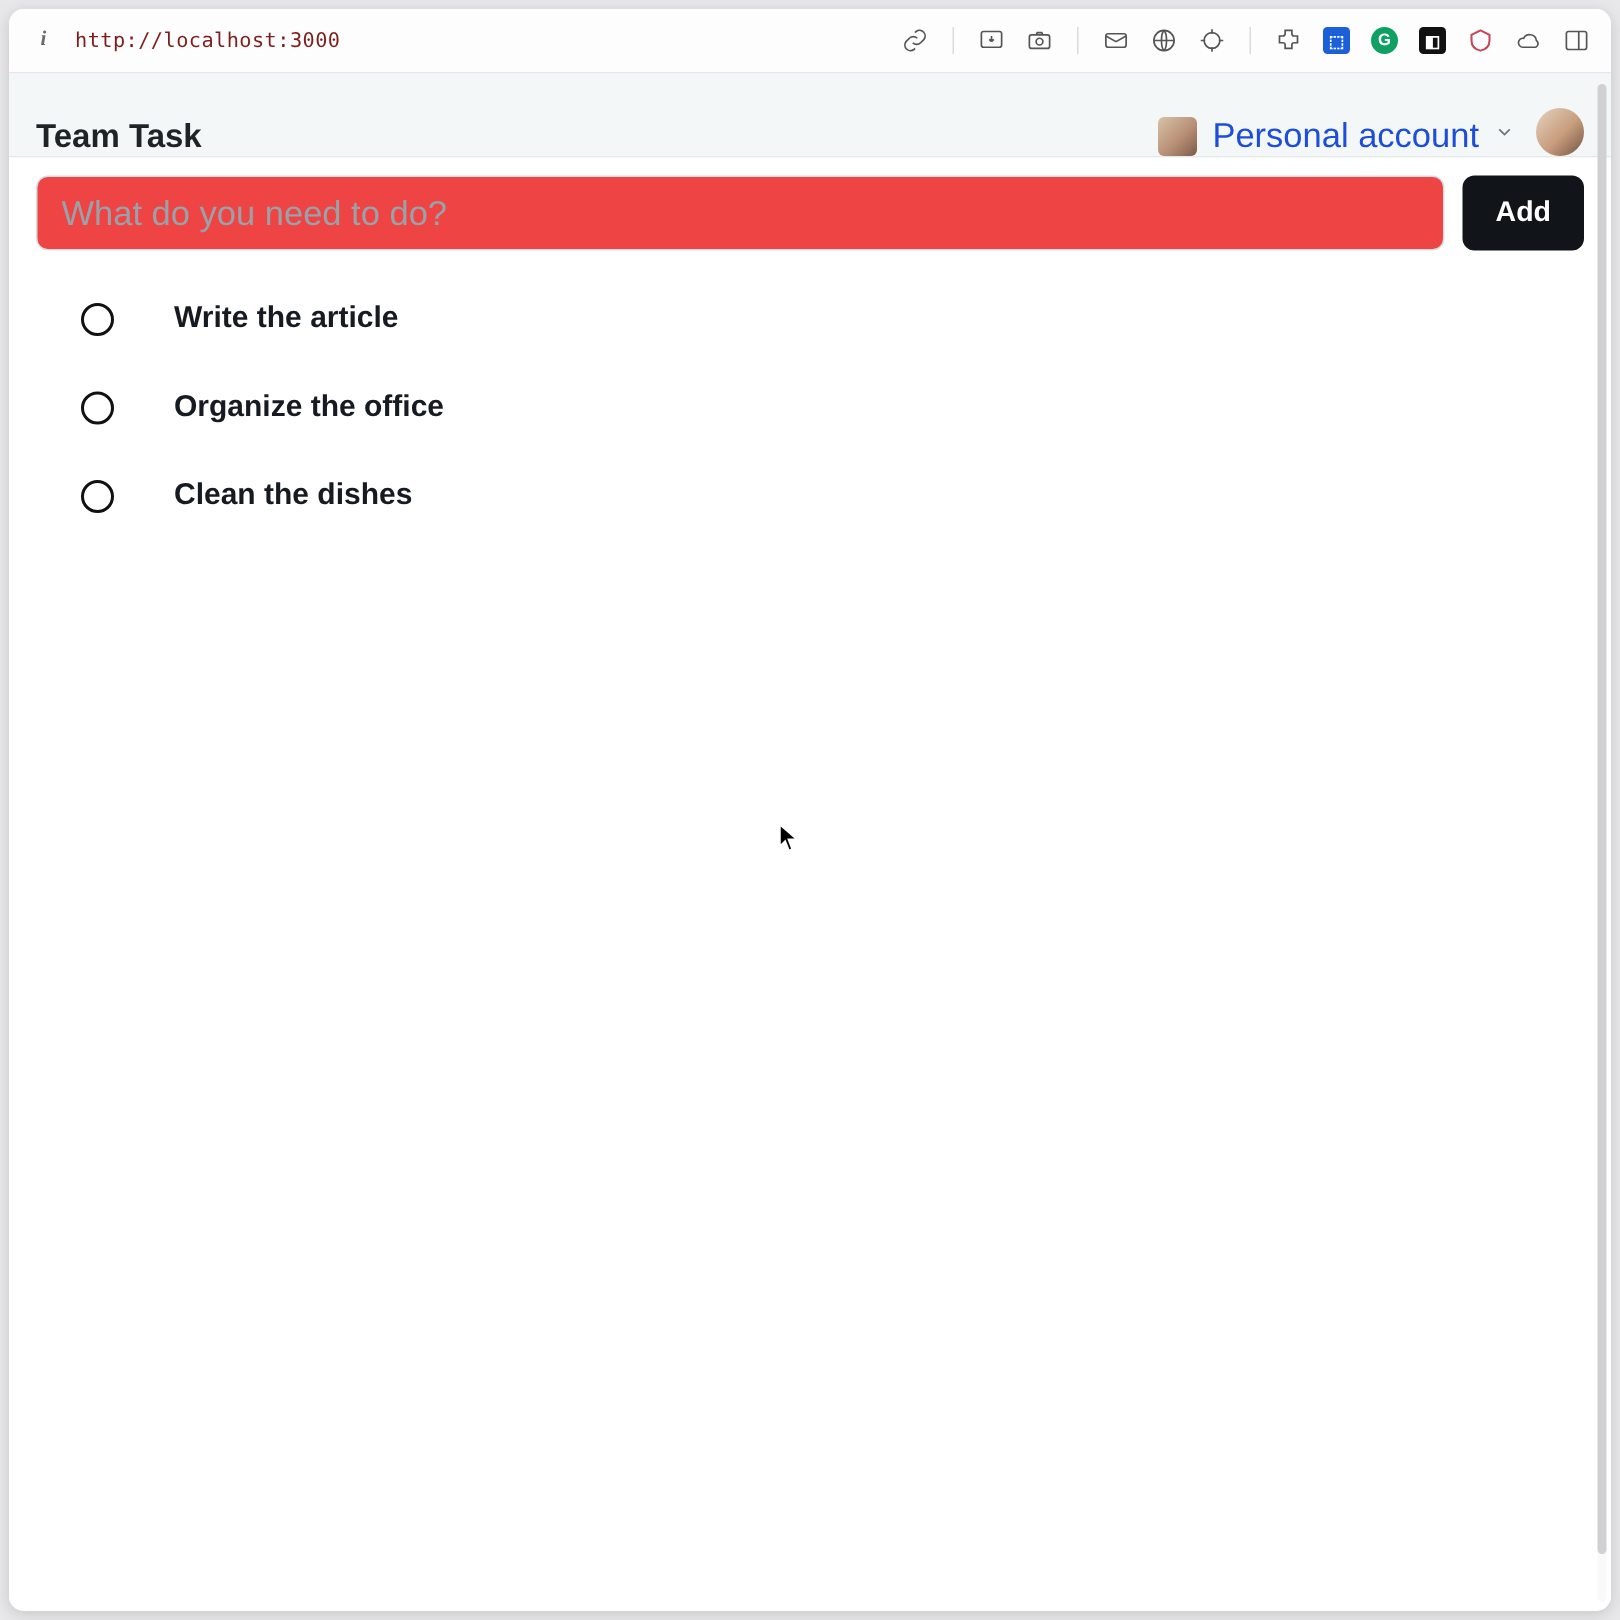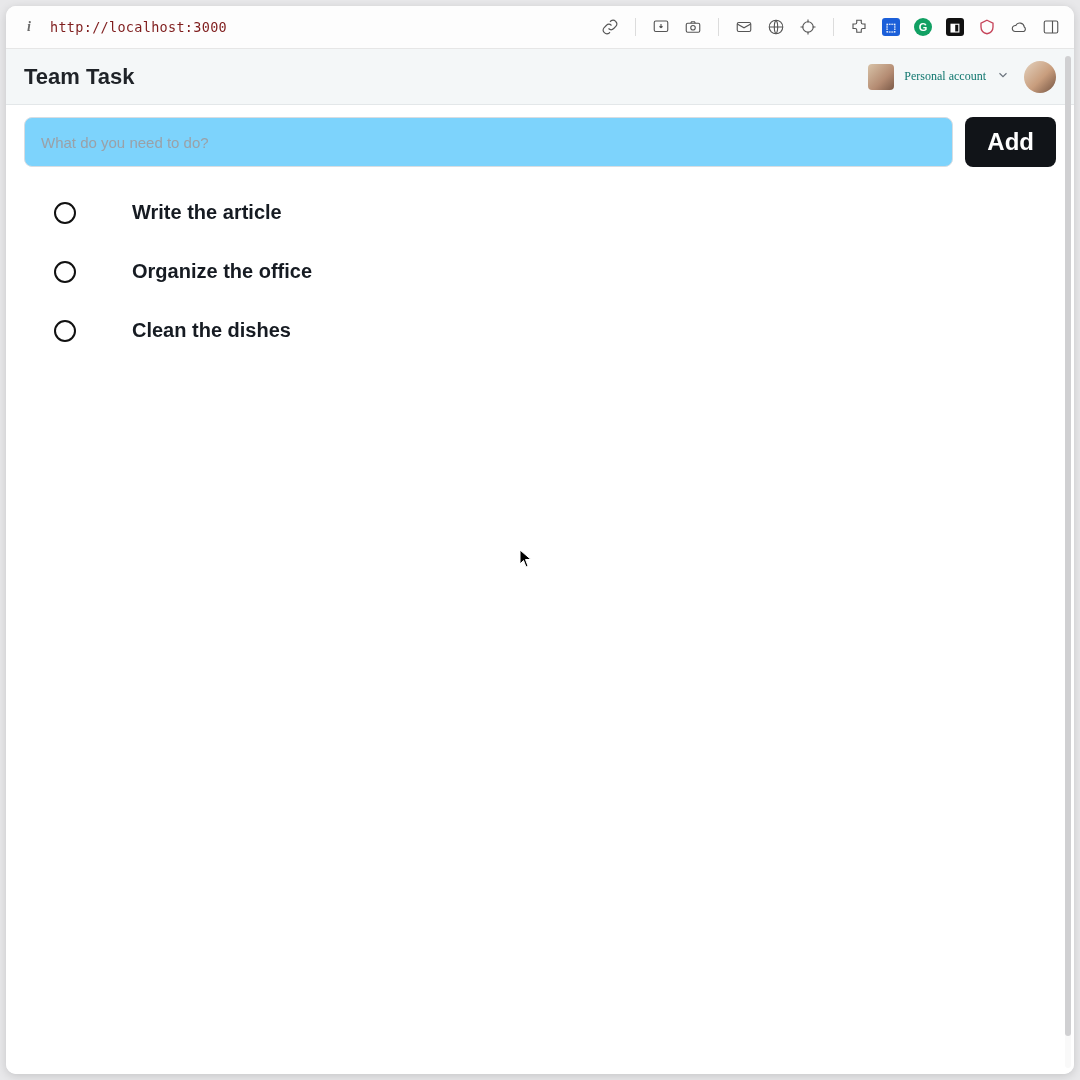--- a/index.html
+++ b/index.html
@@ -79,21 +79,21 @@
     width:18px;height:18px;position:relative;
   }
   .chip-pocket svg{stroke:#c6445a;fill:none;stroke-width:1.8;}
 
   
   .app-header {
     height: 56px;
     background: #f4f7f8;
     border-bottom: 1px solid #e3e7e9;
     display: flex;
-    align-items: center;
+    align-items: flex-end;
     padding: 0 18px;
     gap: 14px;
   }
   .app-title {
     font-size: 22px;
     font-weight: 600;
     color: #1f2328;
   }
   .app-header .spacer { flex: 1; }
   .account-switch {
@@ -104,21 +104,21 @@
     color: #57606a;
   }
   .avatar {
     width: 26px; height: 26px;
     border-radius: 4px;
     background: linear-gradient(135deg,#d8c3a8 0%, #b48b72 60%, #7b5a48 100%);
   }
   .avatar.round { border-radius: 50%; width:32px;height:32px;
     background: linear-gradient(135deg,#e4d3bf 0%, #c89d7d 55%, #715140 100%);
   }
-  .account-label { font-size: 12px; font-weight: 500; color:#0f766e;font-family:Liberation Serif, serif;}
+  .account-label { font-size: 23px; font-weight: 500; color:#1d4ed8;}
   .chevron svg { width:14px;height:14px; stroke:#6a737d; stroke-width:2; fill:none;}
 
   
   .content {
     flex: 1;
     background: #fff;
     padding: 12px 18px 0 18px;
     overflow: auto;
   }
   .add-row {
@@ -126,45 +126,45 @@
     gap: 12px;
     align-items: stretch;
     margin-bottom: 16px;
   }
   .task-input {
     flex: 1;
     height: 50px;
     border: 1px solid #d7dde2;
     border-radius: 8px;
     padding: 0 16px;
-    font-size: 15px;
+    font-size: 23px;
     color: #222;
-    background:#7dd3fc;
+    background:#ef4444;
   }
   .task-input::placeholder { color: #9aa1a8; }
   .add-btn {
     height: 50px;
     padding: 0 22px;
     border: none;
     border-radius: 8px;
     background: #111418;
     color: #fff;
-    font-size: 24px;
+    font-size: 19px;
     font-weight: 600;
     cursor: pointer;
   }
 
   .task-list {
     display: flex;
     flex-direction: column;
   }
   .task-item {
     display: flex;
     align-items: center;
-    gap: 56px;
+    gap: 40px;
     padding: 18px 8px 18px 30px;
   }
   .task-check {
     width: 22px; height: 22px;
     border: 2.4px solid #111;
     border-radius: 50%;
     background: #fff;
     cursor: pointer;
     flex-shrink: 0;
   }

